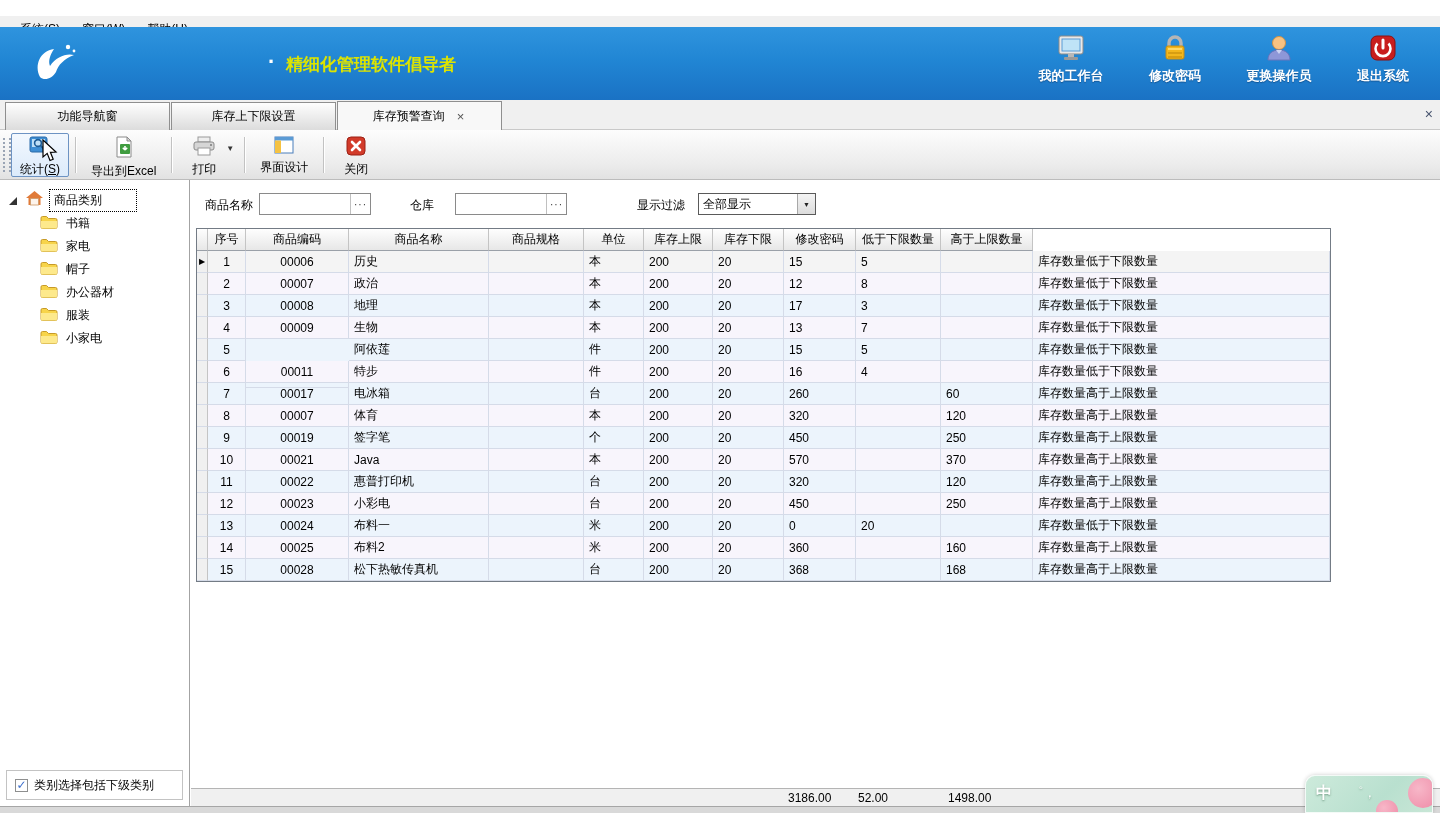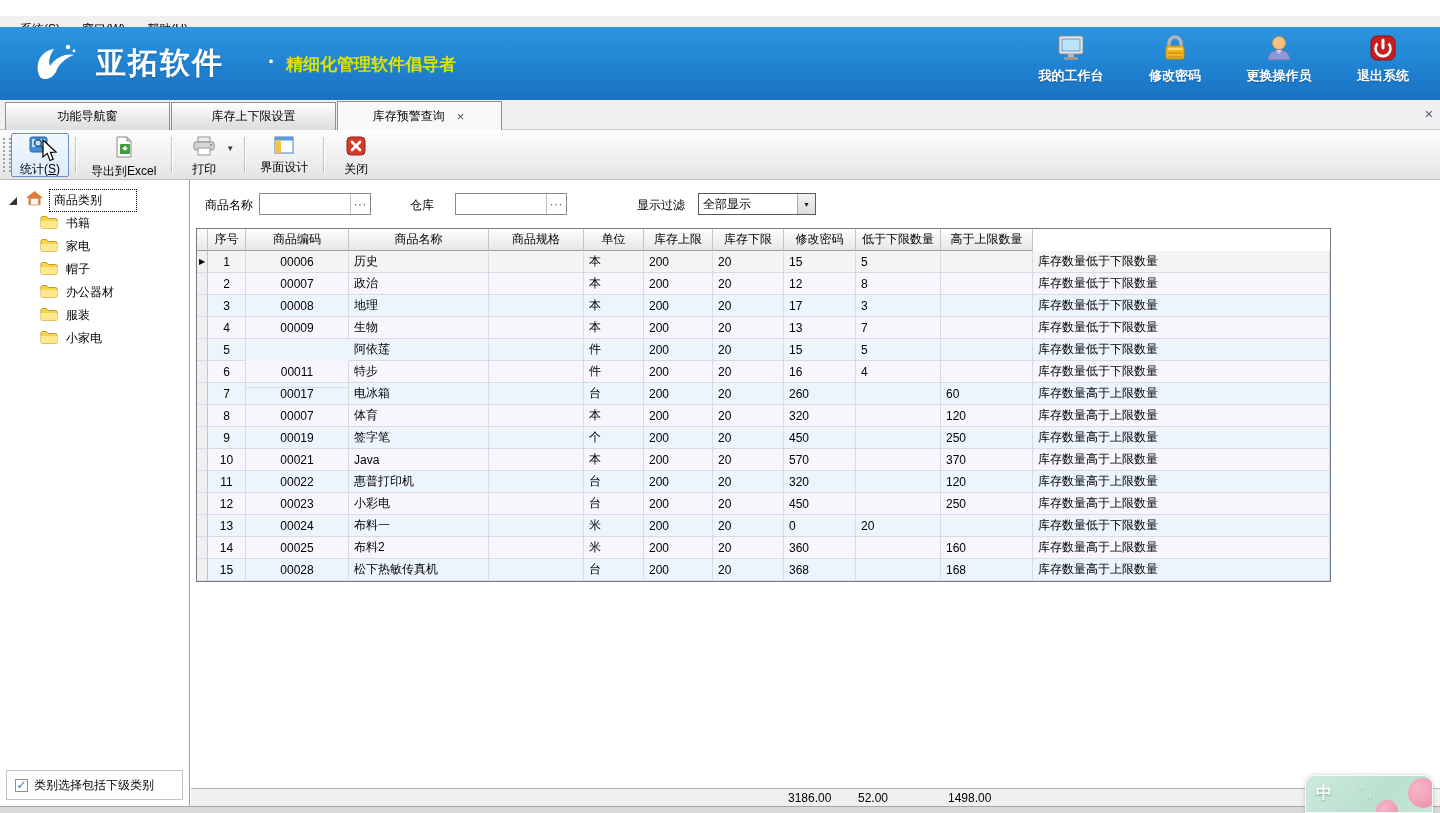--- a/index.html
+++ b/index.html
@@ -102,21 +102,20 @@
   </div>
 
 <div class="banner">
   <span class="logo">
     <svg width="52" height="48" viewBox="0 0 52 48">
       <path d="M10 38 C4 26 10 12 24 10 C20 16 18 22 20 27 C26 18 36 14 44 16 C34 20 28 26 26 33 C22 40 14 42 10 38 Z" fill="#fff"></path>
       <circle cx="38" cy="8" r="2.2" fill="#fff"></circle>
       <circle cx="44" cy="12" r="1.4" fill="#fff"></circle>
     </svg>
   </span>
-  <span class="banner-title">亚拓软件</span>
   <span class="banner-sep">·</span>
   <span class="banner-sub">精细化管理软件倡导者</span>
   <div class="banner-actions" id="banner-actions">
       <div class="banner-action">
         <span><svg width="30" height="26" viewBox="0 0 30 26">
             <rect x="3" y="1" width="24" height="18" rx="2" fill="#e8e8e8" stroke="#8a8a8a"></rect>
             <rect x="6" y="4" width="18" height="12" fill="#bfe3f7" stroke="#5b9bd5"></rect>
             <rect x="12" y="19" width="6" height="3" fill="#b8b8b8"></rect>
             <rect x="8" y="22" width="14" height="3" rx="1" fill="#9a9a9a"></rect>
           </svg></span>

